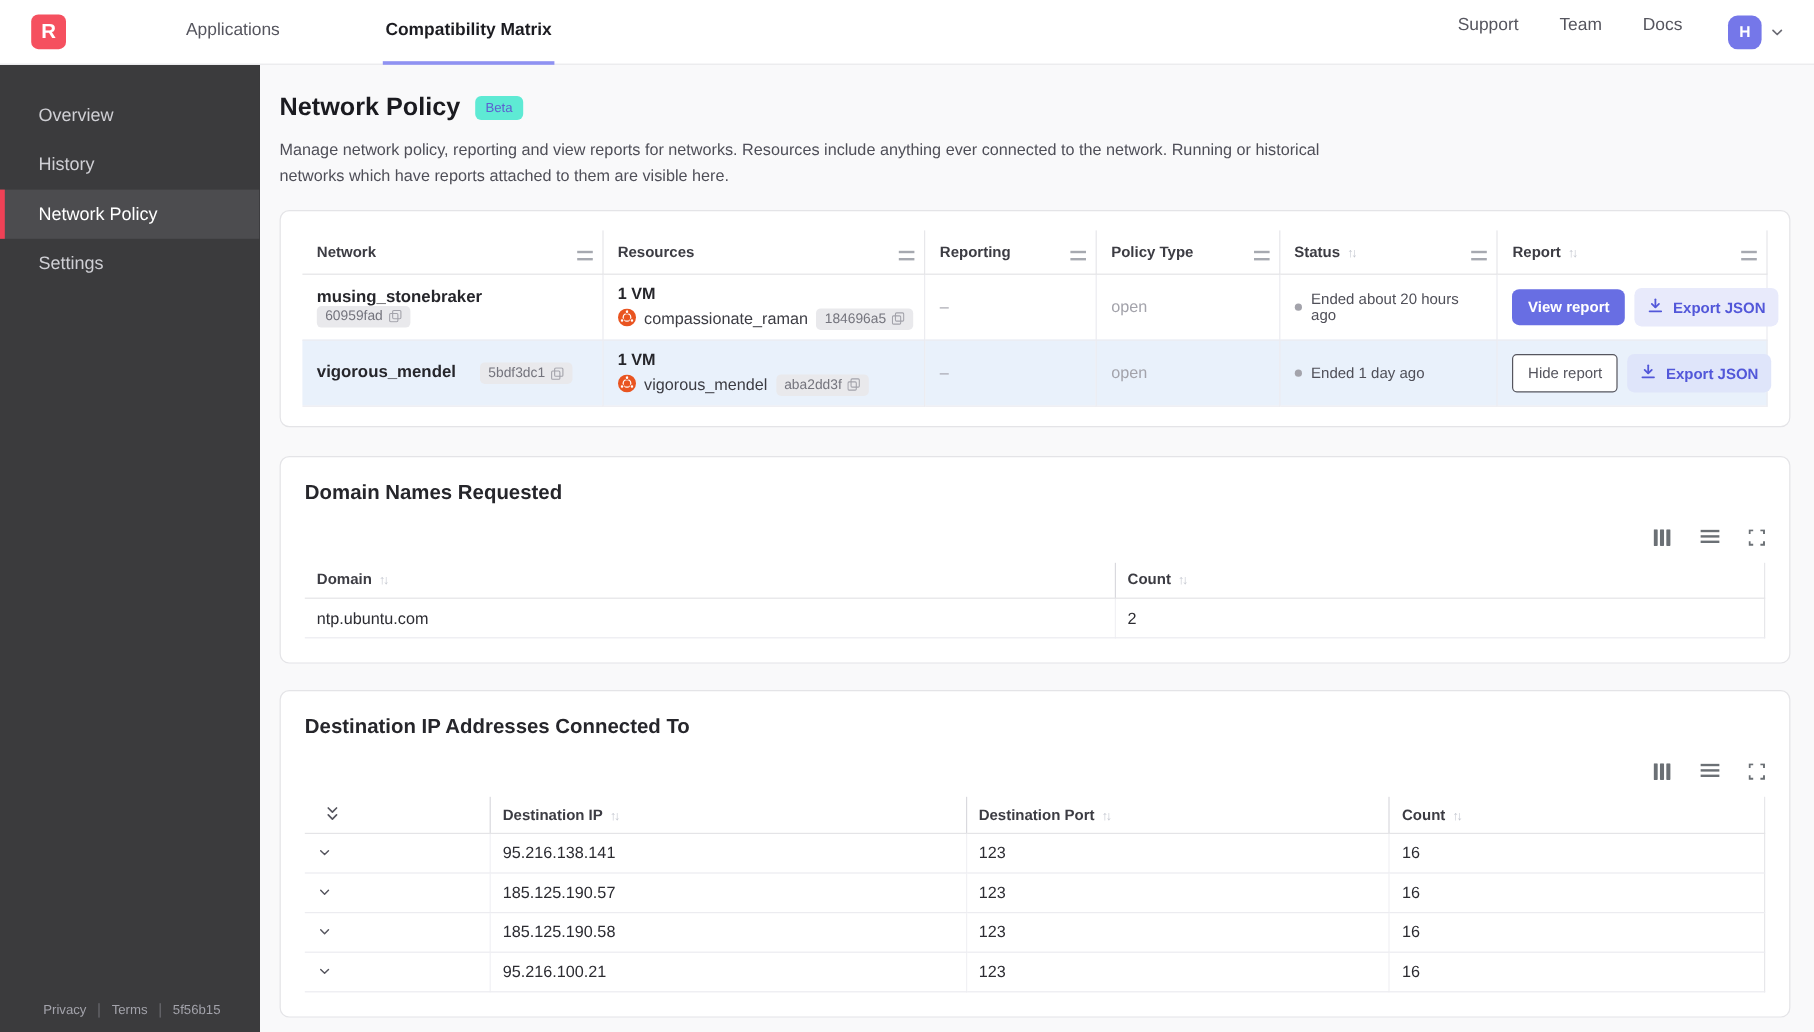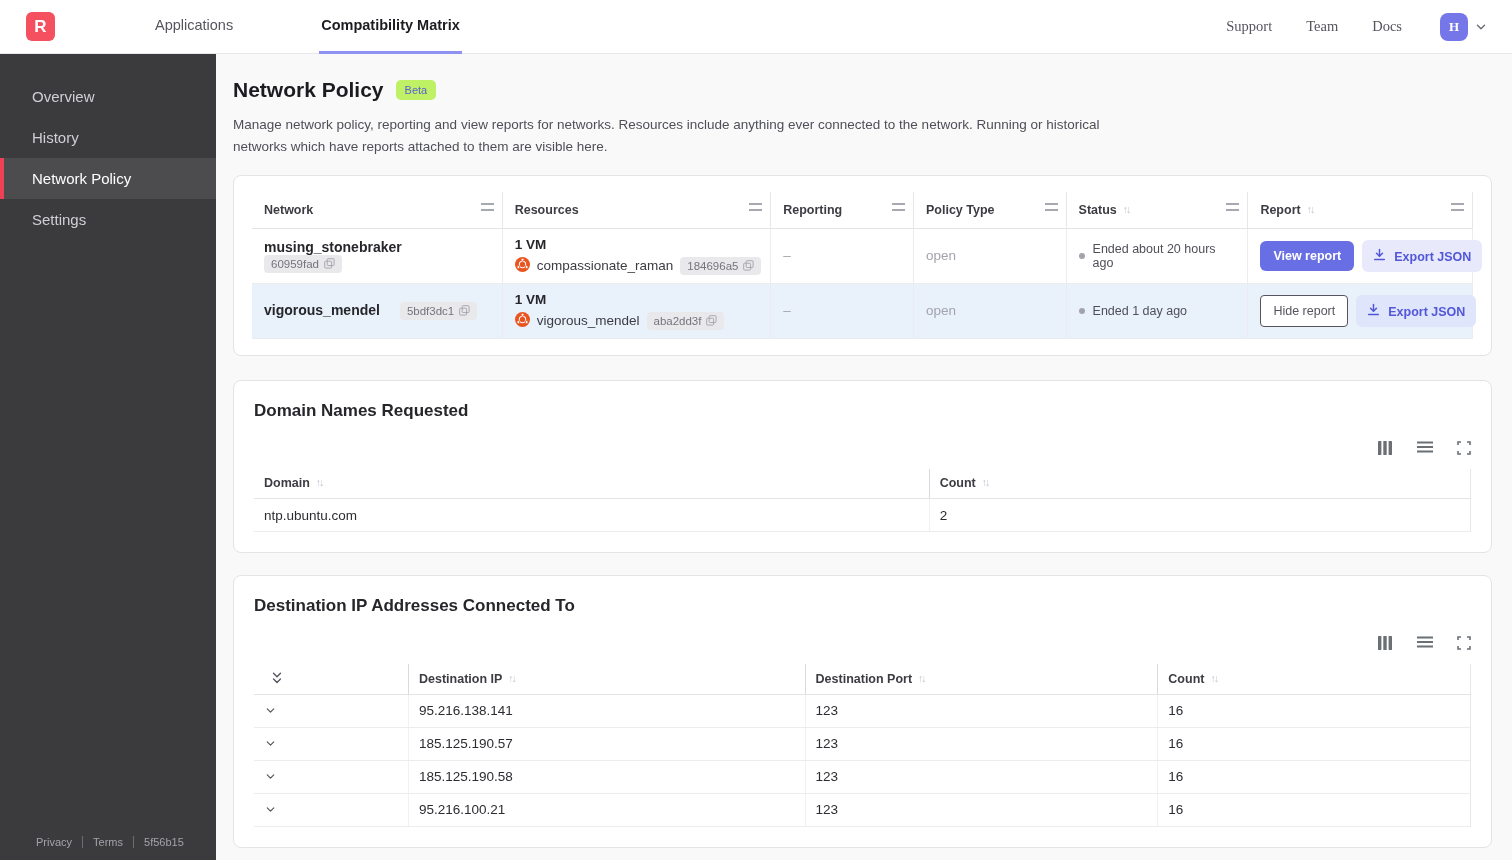--- a/index.html
+++ b/index.html
@@ -8,21 +8,21 @@
 
   
   .navbar { position:fixed; top:0; left:0; right:0; height:54px; background:#fff;
     border-bottom:1px solid #e8e8ea; display:flex; align-items:center; padding:0 24px; z-index:10; }
   .logo { width:29px; height:29px; background:#f5505f; border-radius:6px; color:#fff;
     font-weight:bold; font-size:17px; display:flex; align-items:center; justify-content:center; margin-left:2px; }
   .nav-tabs { display:flex; align-items:stretch; height:54px; margin-left:50px; gap:36px; }
   .nav-tab { display:flex; align-items:center; font-size:14.5px; color:#55555e; cursor:pointer;
     border-bottom:3px solid transparent; padding:0 2px;margin-left:48px; }
   .nav-tab.active { color:#1c1c21; font-weight:bold; border-bottom-color:#8f92f2; }
-  .nav-right { margin-left:auto; display:flex; align-items:center; gap:34px;font-family:Liberation Serif, serif; }
+  .nav-right { margin-left:auto; display:flex; gap:34px; }
   .nav-link { font-size:14.5px; color:#55555e; cursor:pointer; }
   .avatar-wrap { display:flex; align-items:center; gap:6px; margin-left:4px; }
   .avatar { width:28px; height:28px; border-radius:8px; background:#7577e9; color:#fff;
     font-size:13px; font-weight:bold; display:flex; align-items:center; justify-content:center; }
   .nav-chevron { color:#6b6b74; display:flex; }
 
   
   .sidebar { position:fixed; top:54px; left:0; bottom:0; width:216px; background:#3b3b3d;
     display:flex; flex-direction:column; }
   .side-items { padding-top:22px; }
@@ -30,21 +30,21 @@
     font-size:15px; color:#cfcfd4; cursor:pointer; border-left:4px solid transparent; }
   .side-item.active { background:#4c4c4f; color:#fff; font-weight:500; border-left-color:#ef4156; }
   .side-footer { margin-top:auto; padding:14px 0 12px 36px; display:flex; align-items:flex-end;
     gap:10px; font-size:11px; color:#a3a3ab; }
   .side-footer .sep { width:1px; height:12px; background:#6b6b70; }
 
   
   .main { position:absolute; top:54px; left:216px; width:1296px; padding:24px 20px 40px 17px; }
   .page-title-row { display:flex; align-items:center; gap:12px; margin-bottom:12px; }
   .page-title { font-size:21px; font-weight:bold; color:#1b1b20; }
-  .beta-badge { background:#bef264; color:#5c5fd0; font-size:11px; font-weight:500;
+  .beta-badge { background:#5eead4; color:#5c5fd0; font-size:11px; font-weight:500;
     padding:4px 9px; border-radius:5px; }
   .page-desc { font-size:13.5px; line-height:1.6; color:#4f4f58; max-width:878px; margin-bottom:18px; }
 
   .card { background:#fff; border:1px solid #e4e4e7; border-radius:8px; }
   .card.networks { padding:16px 18px; margin-bottom:24px; }
   .card.section { padding:20px; margin-bottom:22px; }
   .section-title { font-size:17px; font-weight:600; color:#26262b; margin-bottom:20px; }
   .card-actions { display:flex; justify-content:flex-end; align-items:center; gap:24px;
     margin-bottom:14px; color:#6b7075; }
   .card-actions .act { cursor:pointer; display:flex; }
@@ -52,21 +52,21 @@
   table { width:100%; border-collapse:collapse; table-layout:fixed; }
   th { text-align:left; font-size:12.5px; color:#3c3c43; font-weight:bold; }
   td { font-size:13.5px; color:#2c2c32; }
 
   
   .nets th { height:36px; border-bottom:1px solid #e4e4e7; border-right:1px solid #e7e7ea;
     padding:0 8px 0 12px; }
   .nets td { height:55px; border-bottom:1px solid #ececf0; border-right:1px solid #ececf0;
     padding:6px 10px 6px 12px; vertical-align:middle; }
   .nets tr.hl td { background:#e9f1fb; }
-  .th-inner { display:flex; align-items:flex-start; gap:6px; }
+  .th-inner { display:flex; align-items:flex-end; gap:6px; }
   .th-inner .grow { flex:1; }
   .drag { width:13px; height:8px; border-top:2px solid #a6a9b0; border-bottom:2px solid #a6a9b0;
     display:inline-block; cursor:col-resize; }
   .sort { font-size:10.5px; letter-spacing:-2px; color:#c3c6cf; cursor:pointer; padding-right:2px; }
 
   .net-name { font-weight:bold; font-size:14px; color:#26262b; margin-right:20px; }
   .id-badge { display:inline-flex; align-items:center; gap:5px; background:#e9e9ec; color:#74747d;
     font-size:11.5px; padding:3px 7px; border-radius:4px; white-space:nowrap; }
   .copy-btn { display:flex; color:#a3a3ab; cursor:pointer; }
   .vm-line { font-weight:bold; font-size:13.5px; color:#26262b; margin-bottom:5px; }

